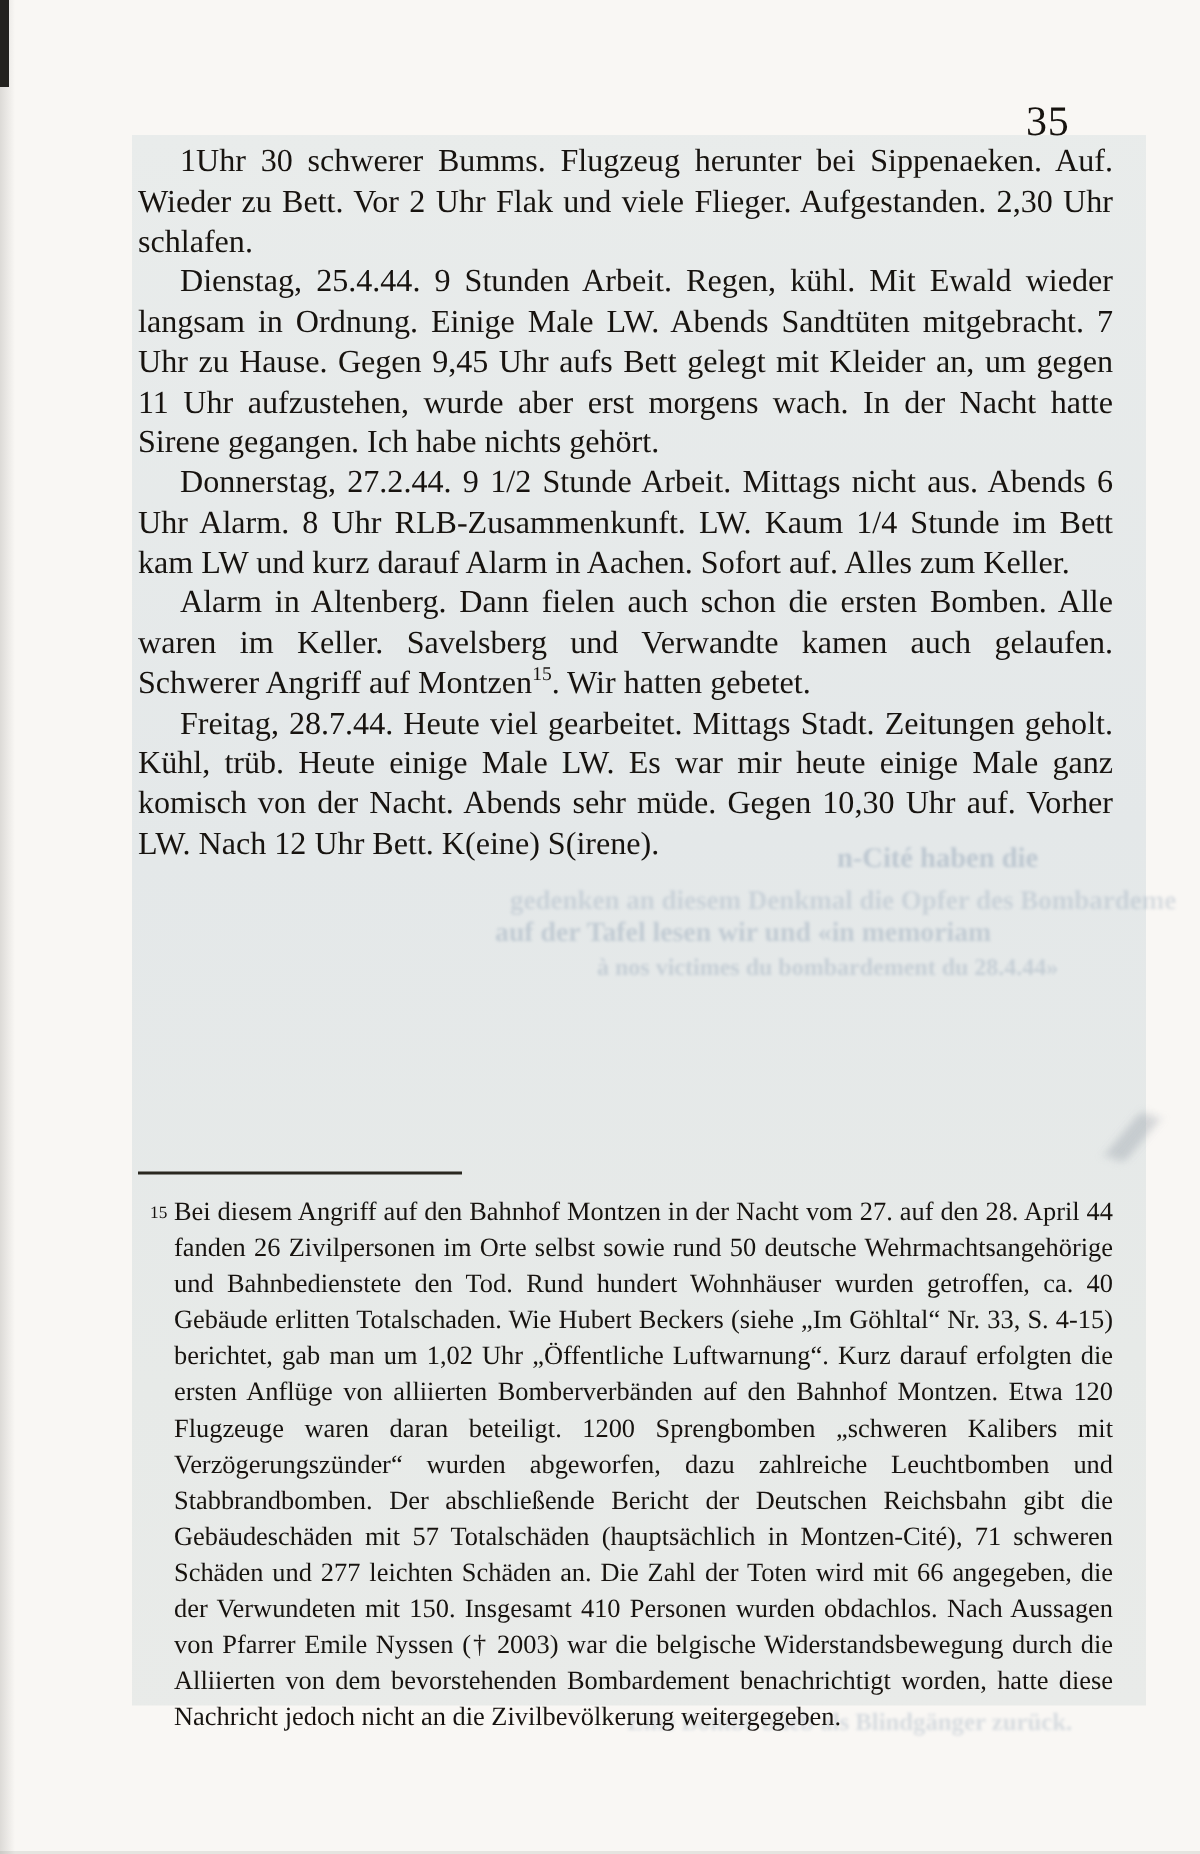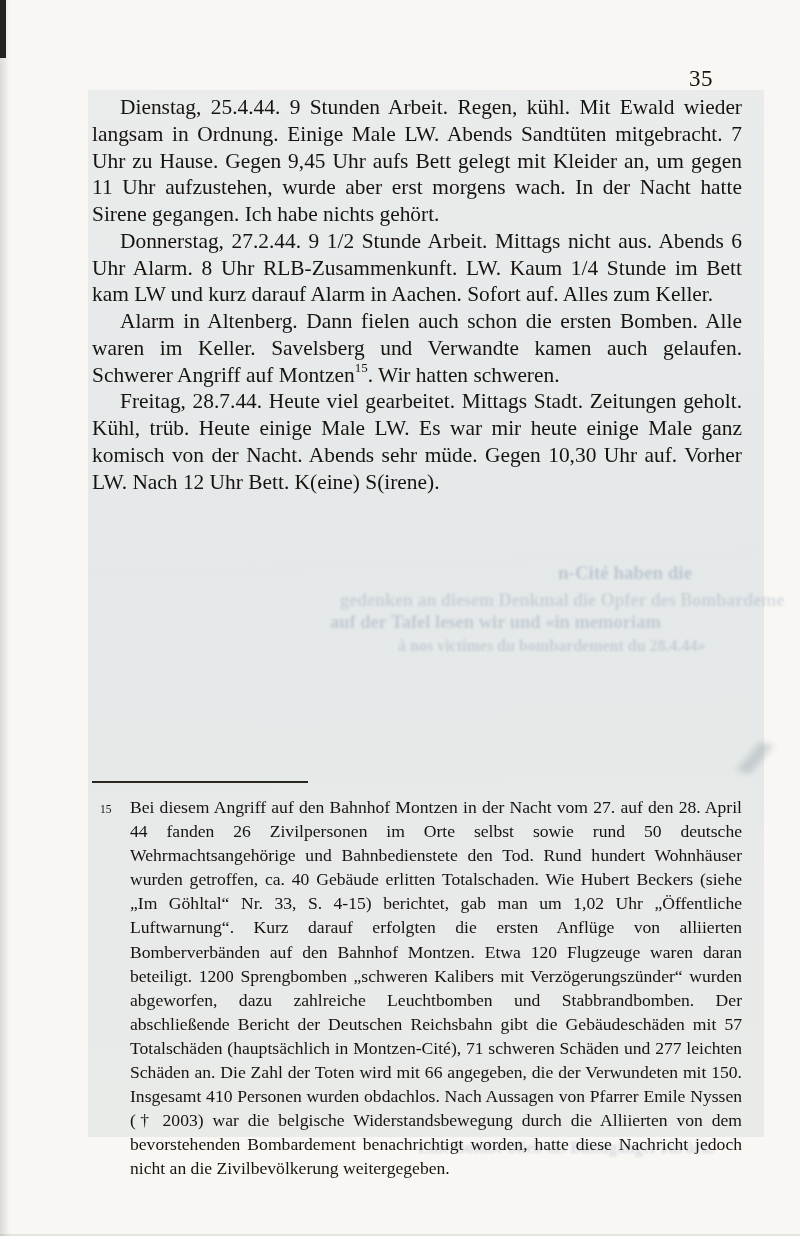--- a/index.html
+++ b/index.html
@@ -26,21 +26,21 @@
   .edge-notch {
     position:absolute; left:0; top:0; width:6px; height:58px;
     background:#24221f;
   }
   .edge-bottom {
     position:absolute; left:0; bottom:0; width:800px; height:2px;
     background:rgba(90,88,82,0.12);
   }
   .pagenum {
     position:absolute; top:66px; right:87px;
-    font-size:23px; letter-spacing:0.5px;
+    font-size:28px; letter-spacing:0.5px;
   }
   .bodytext {
     position:absolute; left:92px; top:94px; width:650px;
     font-size:21.4px; line-height:26.75px;
     text-align:justify;
   }
   .bodytext p { margin:0; text-indent:28px; }
   .ref {
     font-size:13px; line-height:0;
     position:relative; top:-1px;
@@ -52,21 +52,21 @@
   }
   .footnote {
     position:absolute; left:92px; top:795px; width:650px;
     font-size:17.6px; line-height:24.1px;
     text-align:justify;
   }
   .fnmark {
     position:absolute; left:8px; top:2px;
     font-size:11.5px;
   }
-  .fntext { margin-left:38px; }
+  .fntext { margin-left:24px; }
   
   .ghost {
     position:absolute;
     color:#7e93aa;
     filter:blur(1.2px);
     font-weight:bold;
     white-space:nowrap;
     pointer-events:none;
   }
   .g1 { top:562px; left:558px; font-size:19px; opacity:0.38; }
@@ -95,23 +95,24 @@
   <div class="ghost g1">n-Cité haben die</div>
   <div class="ghost g2">gedenken an diesem Denkmal die Opfer des Bombardeme</div>
   <div class="ghost g3">auf der Tafel lesen wir und «in memoriam</div>
   <div class="ghost g4">à nos victimes du bombardement du 28.4.44»</div>
   <div class="ghost g5">Eine Bombe blieb als Blindgänger zurück.</div>
   <div class="ghost-mark"></div>
 
   <div class="pagenum">35</div>
 
   <div class="bodytext">
+    <p>1Uhr 30 schwerer Bumms. Flugzeug herunter bei Sippenaeken. Auf. Wieder zu Bett. Vor 2 Uhr Flak und viele Flieger. Aufgestanden. 2,30 Uhr schlafen.</p>
     <p>Dienstag, 25.4.44. 9 Stunden Arbeit. Regen, kühl. Mit Ewald wieder langsam in Ordnung. Einige Male LW. Abends Sandtüten mitgebracht. 7 Uhr zu Hause. Gegen 9,45 Uhr aufs Bett gelegt mit Kleider an, um gegen 11 Uhr aufzustehen, wurde aber erst morgens wach. In der Nacht hatte Sirene gegangen. Ich habe nichts gehört.</p>
     <p>Donnerstag, 27.2.44. 9 1/2 Stunde Arbeit. Mittags nicht aus. Abends 6 Uhr Alarm. 8 Uhr RLB-Zusammenkunft. LW. Kaum 1/4 Stunde im Bett kam LW und kurz darauf Alarm in Aachen. Sofort auf. Alles zum Keller.</p>
-    <p><span>Alarm in Altenberg. Dann fielen auch schon die ersten Bomben. Alle waren im Keller. Savelsberg und Verwandte kamen auch gelaufen. Schwerer Angriff auf Montzen</span><sup class="ref">15</sup><span>. Wir hatten schweren.</span></p>
+    <p><span>Alarm in Altenberg. Dann fielen auch schon die ersten Bomben. Alle waren im Keller. Savelsberg und Verwandte kamen auch gelaufen. Schwerer Angriff auf Montzen</span><sup class="ref">15</sup><span>. Wir hatten gebetet.</span></p>
     <p>Freitag, 28.7.44. Heute viel gearbeitet. Mittags Stadt. Zeitungen geholt. Kühl, trüb. Heute einige Male LW. Es war mir heute einige Male ganz komisch von der Nacht. Abends sehr müde. Gegen 10,30 Uhr auf. Vorher LW. Nach 12 Uhr Bett. K(eine) S(irene).</p>
   </div>
 
   <div class="fnrule"></div>
 
   <div class="footnote">
     <sup class="fnmark">15</sup>
     <div class="fntext">Bei diesem Angriff auf den Bahnhof Montzen in der Nacht vom 27. auf den 28. April 44 fanden 26 Zivilpersonen im Orte selbst sowie rund 50 deutsche Wehrmachtsangehörige und Bahnbedienstete den Tod. Rund hundert Wohnhäuser wurden getroffen, ca. 40 Gebäude erlitten Totalschaden. Wie Hubert Beckers (siehe „Im Göhltal“ Nr. 33, S. 4-15)  berichtet, gab man um 1,02 Uhr „Öffentliche Luftwarnung“. Kurz darauf erfolgten die ersten Anflüge von alliierten Bomberverbänden auf den Bahnhof  Montzen. Etwa 120 Flugzeuge waren daran beteiligt. 1200 Sprengbomben „schweren Kalibers mit Verzögerungszünder“ wurden abgeworfen, dazu zahlreiche Leuchtbomben und Stabbrandbomben. Der abschließende Bericht der Deutschen Reichsbahn gibt die Gebäudeschäden mit 57 Totalschäden (hauptsächlich in Montzen-Cité), 71 schweren  Schäden und 277 leichten  Schäden an. Die Zahl der Toten wird mit 66 angegeben, die der Verwundeten mit 150. Insgesamt 410 Personen wurden obdachlos. Nach Aussagen von Pfarrer Emile Nyssen († 2003) war die belgische Widerstandsbewegung durch die Alliierten von dem bevorstehenden Bombardement benachrichtigt worden, hatte diese Nachricht jedoch nicht an die Zivilbevölkerung weitergegeben.</div>
   </div>
 

